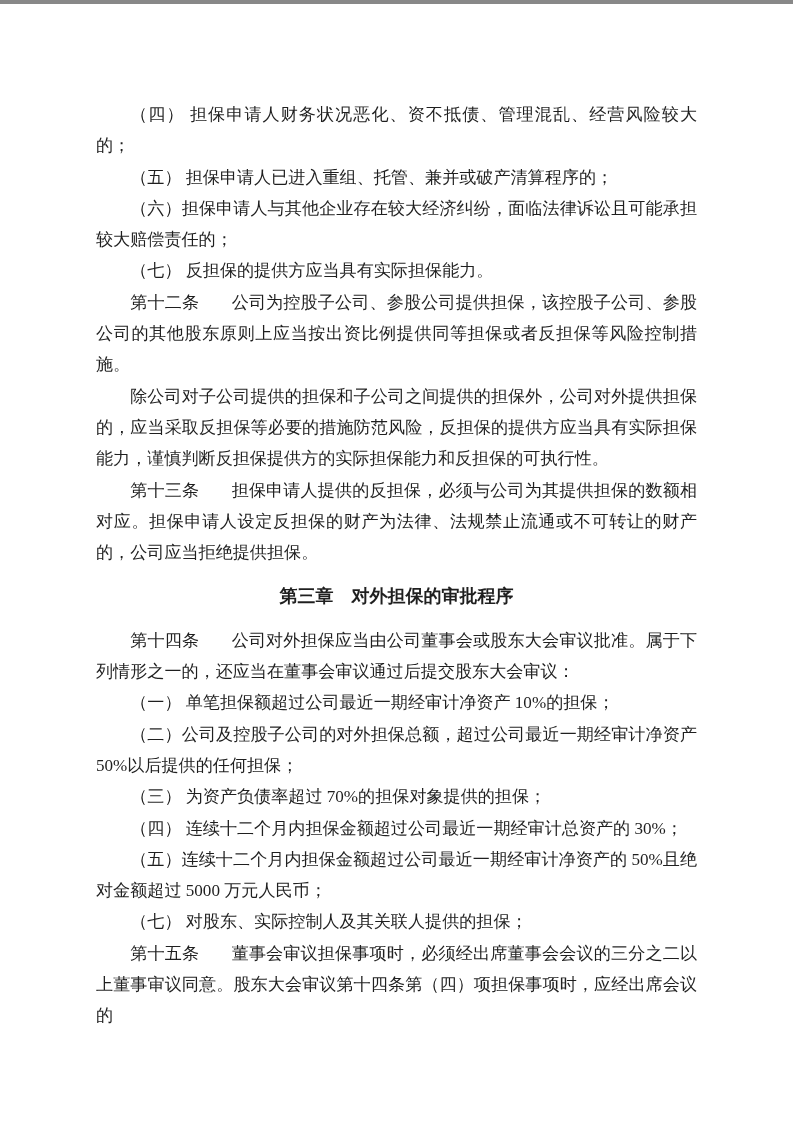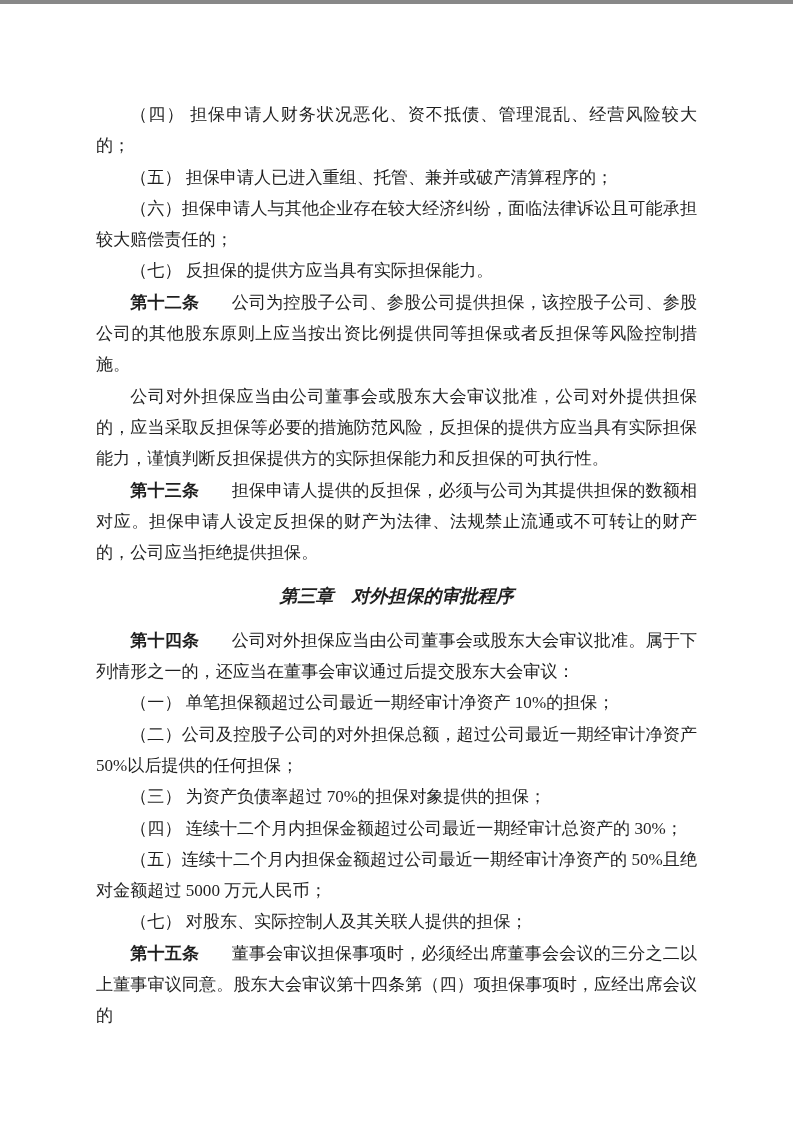--- a/index.html
+++ b/index.html
@@ -23,38 +23,37 @@
     text-align: justify;
   }
   .doc-body p { margin: 0; padding: 0; text-indent: 2em; }
   .doc-body p.chapter {
     text-align: center;
     text-indent: 0;
     font-weight: bold;
     font-size: 18px;
     margin: 13px 0 12px 0;
     white-space: pre;
-    font-style: italic;
   }
   .article-label {
-    font-weight: bold;
+    font-weight: normal;
     margin-right: 1.9em;
   }
 </style>
 </head>
 <body>
 
 <div class="page">
   <div class="doc-body">
       <p class="list">（四） 担保申请人财务状况恶化、资不抵债、管理混乱、经营风险较大的；</p>
       <p class="list">（五） 担保申请人已进入重组、托管、兼并或破产清算程序的；</p>
       <p class="list">（六）担保申请人与其他企业存在较大经济纠纷，面临法律诉讼且可能承担较大赔偿责任的；</p>
       <p class="list">（七） 反担保的提供方应当具有实际担保能力。</p>
       <p class="article"><b class="article-label">第十二条</b><span>公司为控股子公司、参股公司提供担保，该控股子公司、参股公司的其他股东原则上应当按出资比例提供同等担保或者反担保等风险控制措施。</span></p>
-      <p class="body">公司对外担保应当由公司董事会或股东大会审议批准，公司对外提供担保的，应当采取反担保等必要的措施防范风险，反担保的提供方应当具有实际担保能力，谨慎判断反担保提供方的实际担保能力和反担保的可执行性。</p>
+      <p class="body">除公司对子公司提供的担保和子公司之间提供的担保外，公司对外提供担保的，应当采取反担保等必要的措施防范风险，反担保的提供方应当具有实际担保能力，谨慎判断反担保提供方的实际担保能力和反担保的可执行性。</p>
       <p class="article"><b class="article-label">第十三条</b><span>担保申请人提供的反担保，必须与公司为其提供担保的数额相对应。担保申请人设定反担保的财产为法律、法规禁止流通或不可转让的财产的，公司应当拒绝提供担保。</span></p>
       <p class="chapter">第三章　对外担保的审批程序</p>
       <p class="article"><b class="article-label">第十四条</b><span>公司对外担保应当由公司董事会或股东大会审议批准。属于下列情形之一的，还应当在董事会审议通过后提交股东大会审议：</span></p>
       <p class="list">（一） 单笔担保额超过公司最近一期经审计净资产 10%的担保；</p>
       <p class="list">（二）公司及控股子公司的对外担保总额，超过公司最近一期经审计净资产 50%以后提供的任何担保；</p>
       <p class="list">（三） 为资产负债率超过 70%的担保对象提供的担保；</p>
       <p class="list">（四） 连续十二个月内担保金额超过公司最近一期经审计总资产的 30%；</p>
       <p class="list">（五）连续十二个月内担保金额超过公司最近一期经审计净资产的 50%且绝对金额超过 5000 万元人民币；</p>
       <p class="list">（七） 对股东、实际控制人及其关联人提供的担保；</p>
       <p class="article"><b class="article-label">第十五条</b><span>董事会审议担保事项时，必须经出席董事会会议的三分之二以上董事审议同意。股东大会审议第十四条第（四）项担保事项时，应经出席会议的</span></p>

